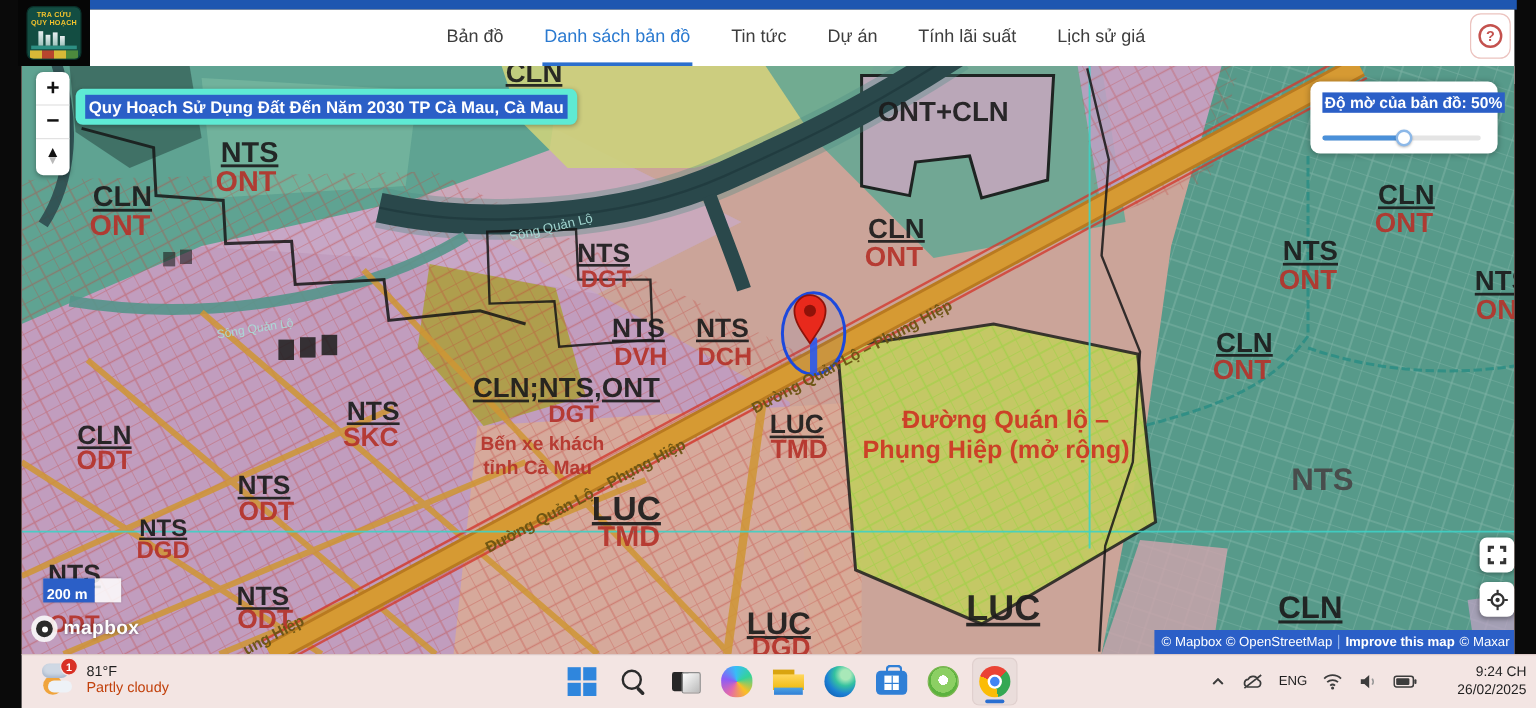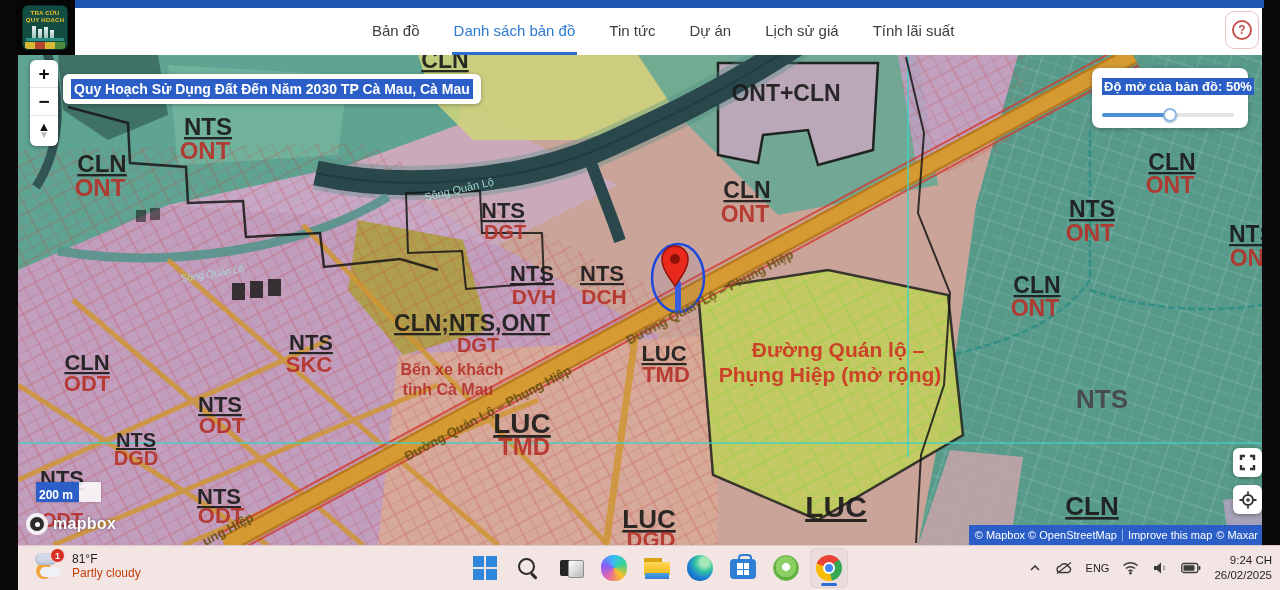--- a/index.html
+++ b/index.html
@@ -53,21 +53,21 @@
 
   #zoom-ctl { left:12px; top:5px; width:28px; background:#fff; border-radius:6px;
     box-shadow:0 1px 4px rgba(0,0,0,.35); overflow:hidden; }
   .zbtn { width:28px; height:28px; display:flex; align-items:center; justify-content:center;
     font-size:19px; font-weight:bold; color:#111; border-bottom:1px solid #e2e2e2; cursor:pointer; }
   .zbtn:last-child { border-bottom:none; }
   #compass { font-size:13px; line-height:10px; display:flex; flex-direction:column;
     align-items:center; justify-content:center; height:30px; }
   #compass .up { color:#111; } #compass .dn { color:#b9b9b9; font-size:10px; margin-top:-2px; }
 
-  #map-title { left:45px; top:19px; height:30px; background:#ffffff; border-radius:6px;
+  #map-title { left:45px; top:19px; height:30px; background:#5eead4; border-radius:6px;
     box-shadow:0 1px 4px rgba(0,0,0,.3); display:flex; align-items:center; padding:0 8px; }
   #map-title span { font-size:14px; font-weight:bold; white-space:nowrap; padding:2px 3px; }
 
   #opacity-panel { left:1074px; top:13px; width:156px; height:60px; background:#fff;
     border-radius:8px; box-shadow:0 1px 5px rgba(0,0,0,.3); padding:9px 10px 0 10px; }
   #opacity-label { font-size:13px; font-weight:bold; white-space:nowrap; padding:1px 2px; }
   #opacity-slider { margin-top:13px; position:relative; height:14px; cursor:pointer; }
   #opacity-slider .track { position:absolute; left:0; right:4px; top:5px; height:4px;
     border-radius:2px; background:#e4e4e4; }
   #opacity-slider .fill { position:absolute; left:0; width:50%; top:5px; height:4px;
@@ -85,21 +85,21 @@
     display:flex; align-items:center; justify-content:center; }
   #mapbox-logo .mb-inner { width:14px; height:14px; border-radius:50%; background:#2b2b2b;
     display:flex; align-items:center; justify-content:center; }
   #mapbox-logo .mb-core { width:5px; height:5px; border-radius:50%; background:#fff; }
   #mapbox-logo .mb-text { color:#fdfdfd; font-weight:bold; font-size:16px;
     text-shadow:0 0 3px rgba(0,0,0,.5); letter-spacing:.3px; }
 
   #attribution { right:0; bottom:0; height:20px; background:#2b5fc7; color:#fff;
     display:flex; align-items:center; font-size:11px; padding:0 4px 0 6px; max-width:302px;
     overflow:hidden; white-space:nowrap; }
-  #attribution b { font-weight:normal; }
+  #attribution b { font-weight:bold; }
   #attribution .divider { width:1px; height:12px; background:#8fb0e8; margin:0 5px; }
 
   .map-sq-btn { left:1215px; width:29px; height:29px; background:#fff; border-radius:6px;
     box-shadow:0 1px 4px rgba(0,0,0,.35); display:flex; align-items:center; justify-content:center;
     cursor:pointer; }
 
   
   #taskbar { left:18px; top:545px; width:1262px; height:45px; background:#f3e5e3;
     border-top:1px solid #ddc9c7; }
   #weather { position:absolute; left:10px; top:3px; display:flex; align-items:center; gap:8px;
@@ -155,21 +155,21 @@
   .ic-coccoc { border-radius:50%; border:1px solid #79b54e;
     background:radial-gradient(circle at 50% 45%,#ffffff 0 22%,#8ccf63 23% 58%,#5cb23e 59%); }
   .ic-chrome { border-radius:50%;
     background:conic-gradient(from -70deg,#ea4335 0 33%,#34a853 0 66%,#fbbc05 0 100%); }
   .ic-chrome::after { content:""; position:absolute; inset:7px; background:#4285f4;
     border:2.5px solid #fff; border-radius:50%; }
 
   #tray { position:absolute; right:8px; top:0; height:44px; display:flex; align-items:center; gap:13px; }
   .tray-item { display:flex; align-items:center; justify-content:center; cursor:pointer; }
   #tray-lang { font-size:11px; color:#1f1f1f; }
-  #tray-clock { text-align:right; font-size:11.5px; color:#1f1f1f; line-height:15px; cursor:pointer; }
+  #tray-clock { text-align:right; font-size:11.5px; color:#1f1f1f; line-height:15px; cursor:pointer;margin-left:20px; }
 </style>
 </head>
 <body>
 
 <div id="top-strip" class="abs"></div>
 
 <div id="logo-box" class="abs">
   <div id="logo-badge">
     <div class="ltxt">TRA CỨU</div>
     <div class="ltxt">QUY HOẠCH</div>
@@ -177,22 +177,22 @@
     <div class="lstripes"></div>
   </div>
 </div>
 
 <div id="navbar" class="abs">
   <div id="nav-tabs">
     <div class="nav-tab">Bản đồ</div>
     <div class="nav-tab active">Danh sách bản đồ</div>
     <div class="nav-tab">Tin tức</div>
     <div class="nav-tab">Dự án</div>
+    <div class="nav-tab">Tính lãi suất</div>
     <div class="nav-tab">Lịch sử giá</div>
-    <div class="nav-tab">Tính lãi suất</div>
   </div>
   <div id="help-btn">
     <div id="help-ring">?</div>
   </div>
 </div>
 
 <div id="map-wrap" class="abs">
 
 <svg id="map-svg" viewBox="0 0 1244 490" preserveAspectRatio="none" xmlns="http://www.w3.org/2000/svg">
   <defs>

